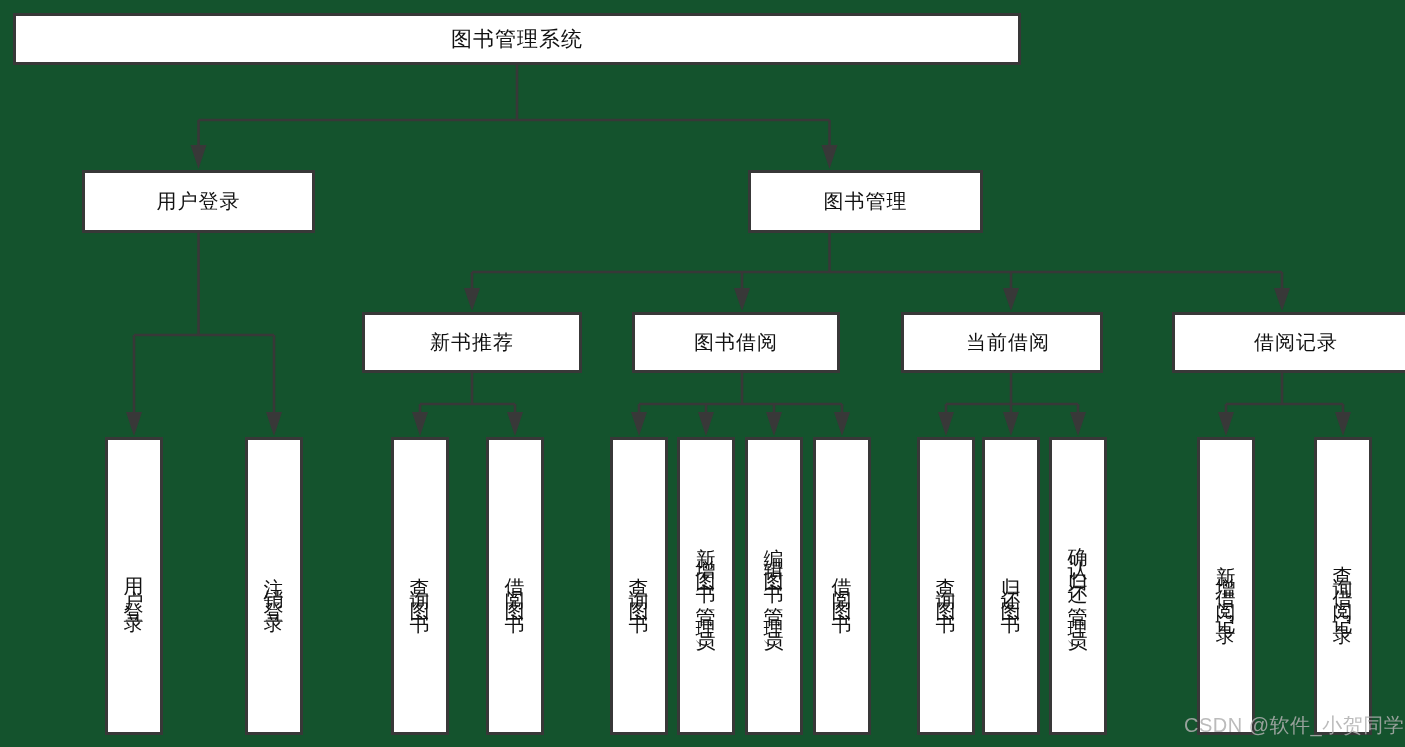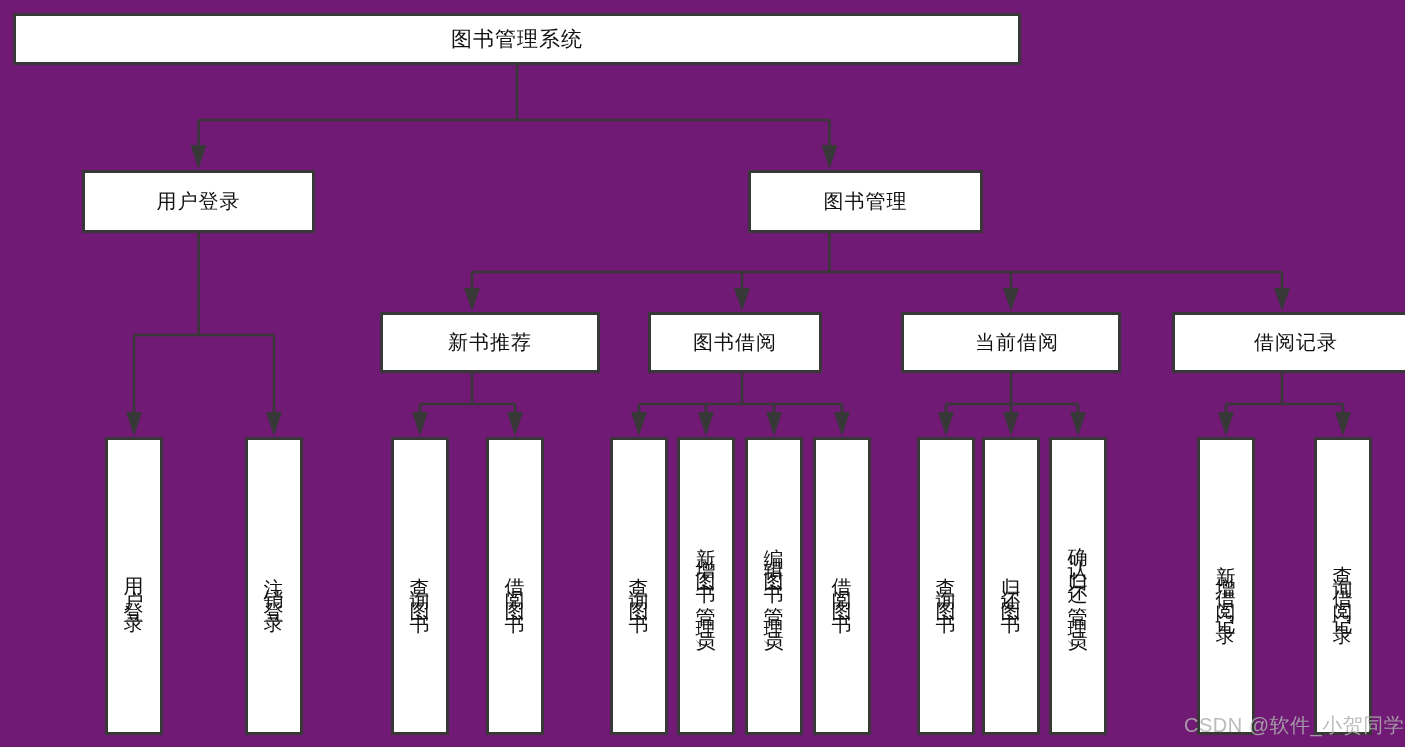--- a/index.html
+++ b/index.html
@@ -5,21 +5,21 @@
   html, body {
     margin: 0;
     padding: 0;
     background: #ffffff;
     font-family: "Liberation Sans", sans-serif;
   }
   .stage {
     position: relative;
     width: 1405px;
     height: 747px;
-    background: #701a75;
+    background: #14532d;
     overflow: hidden;
   }
   .connectors {
     position: absolute;
     left: 0; top: 0;
     width: 1405px;
     height: 747px;
   }
   .node {
     position: absolute;
@@ -119,27 +119,27 @@
     <span>图书管理系统</span>
   </div>
 
   <div class="node hbox lv2" style="left:82px; width:233px;">
     <span>用户登录</span>
   </div>
   <div class="node hbox lv2" style="left:712px; width:235px;margin-left:36px;">
     <span>图书管理</span>
   </div>
 
-  <div class="node hbox lv3" style="left:380px; width:220px;">
+  <div class="node hbox lv3" style="left:362px; width:220px;">
     <span>新书推荐</span>
   </div>
-  <div class="node hbox lv3" style="left:648px; width:174px;">
+  <div class="node hbox lv3" style="left:632px; width:208px;">
     <span>图书借阅</span>
   </div>
-  <div class="node hbox lv3" style="left:901px; width:220px;padding-left:12px;">
+  <div class="node hbox lv3" style="left:901px; width:202px;padding-left:12px;">
     <span>当前借阅</span>
   </div>
   <div class="node hbox lv3" style="left:1172px; width:248px;">
     <span>借阅记录</span>
   </div>
 
   <div class="node vbox" style="left:105px;">
     <span class="vtext">用户登录</span>
   </div>
   <div class="node vbox" style="left:245px;">

